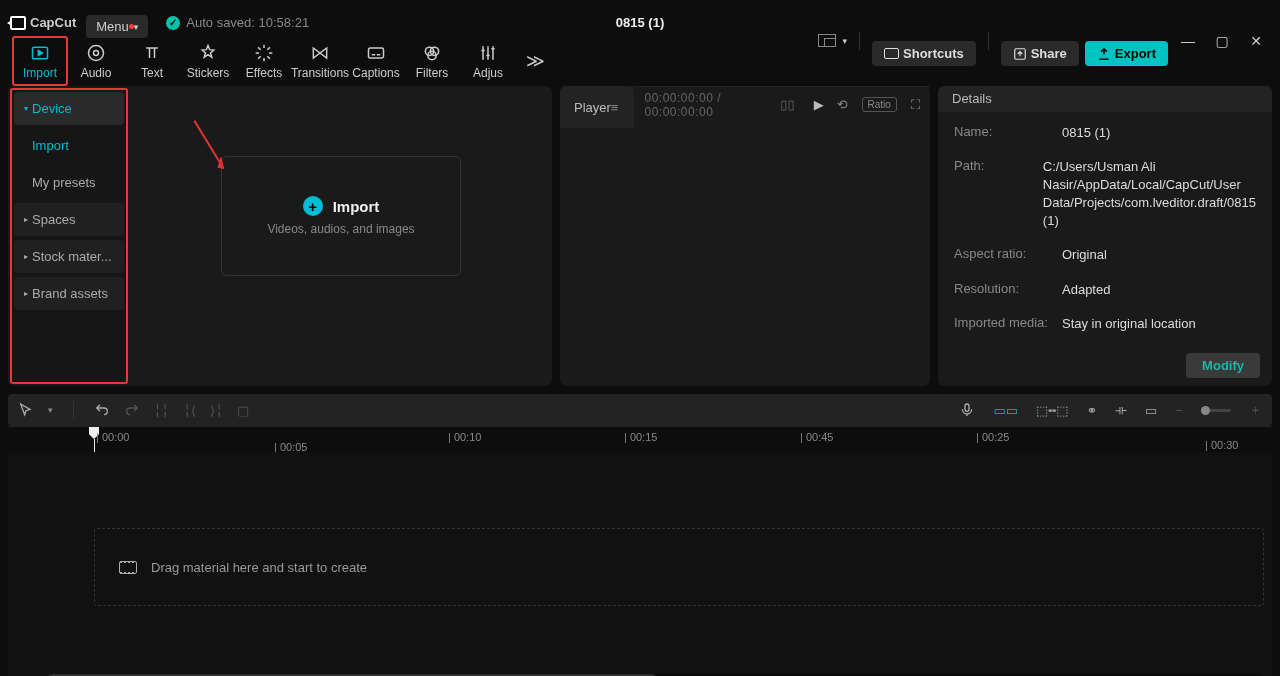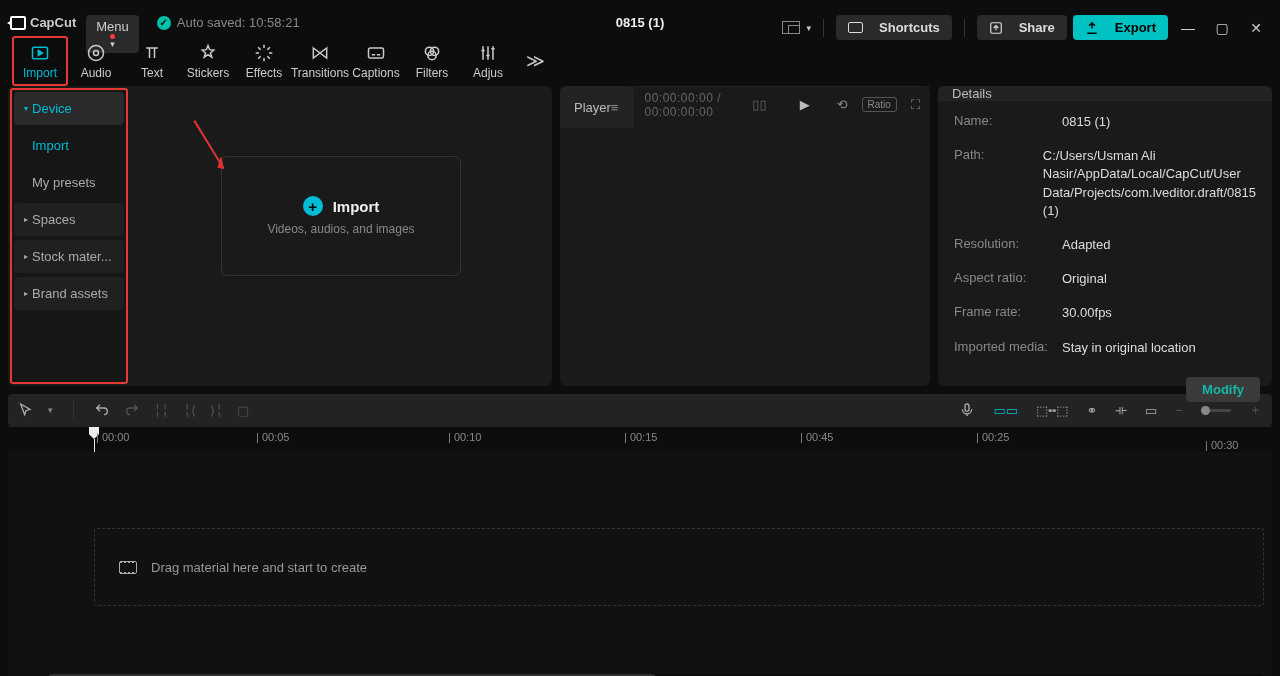--- a/index.html
+++ b/index.html
@@ -3,31 +3,31 @@
 <meta charset="utf-8">
 <style>
 * { margin: 0; padding: 0; box-sizing: border-box; font-family: -apple-system, "Segoe UI", Arial, sans-serif; }
 body { background: #0d0d0d; color: #ccc; width: 1280px; height: 676px; overflow: hidden; font-size: 13px; user-select: none; }
 
 
 .titlebar { height: 36px; display: flex; align-items: flex-start; padding: 15px 10px; background: #0d0d0d; gap: 10px; }
 .logo { display: flex; align-items: center; font-weight: 700; gap: 4px; }
 .logo-icon { width: 16px; height: 14px; border: 2px solid #fff; border-radius: 2px; position: relative; }
 .logo-icon::before { content:""; position:absolute; left:-5px; top:2px; width:0;height:0; border-top:3px solid transparent; border-bottom:3px solid transparent; border-right:5px solid #fff;}
-.menu-btn { background:#2a2a2a; border-radius:4px; padding:4px 10px; display:flex; align-items:center; cursor:pointer;flex-direction:column; }
+.menu-btn { background:#2a2a2a; border-radius:4px; padding:4px 10px; display:flex; align-items:center; cursor:pointer; }
 .menu-dot { width:5px; height:5px; background:#ff3b3b; border-radius:50%; }
 .chev { font-size:9px; }
 .autosave { display:flex; align-items:center; gap:6px; color:#888; margin-left:8px;}
 .check { width:14px; height:14px; border-radius:50%; background:#00c2a8; display:flex; align-items:center; justify-content:center; color:#000; font-size:10px; font-weight:bold;}
 .proj-title { position:absolute; left:50%; transform:translateX(-50%); font-weight:600; color:#eee; }
 .title-right { margin-left:auto; display:flex; align-items:center; gap:6px; }
 .ratio-ico { border:1px solid #888; width:18px; height:13px; position:relative;}
 .ratio-ico::after{content:"";position:absolute;right:-1px;bottom:-1px;width:10px;height:7px;border:1px solid #888;background:#0d0d0d;}
 .sep { width:1px; height:18px; background:#333; margin:0 6px;}
-.pill { background:#2a2a2a; border-radius:4px; padding:5px 12px; display:flex; align-items:center; gap:16px; cursor:pointer; font-weight:600; color:#ddd;}
+.pill { background:#2a2a2a; border-radius:4px; padding:5px 12px; display:flex; align-items:center; gap:4px; cursor:pointer; font-weight:600; color:#ddd;margin-top:26px;}
 .pill.export { background:#00c2c2; color:#000; }
 .win-ctl { width:28px; text-align:center; color:#ccc; cursor:pointer; font-size:14px; }
 
 
 .maintabs { height: 50px; background:#0d0d0d; display:flex; align-items:center; padding-left:12px; gap:0; }
 .mtab { width:56px; height:50px; display:flex; flex-direction:column; align-items:center; justify-content:center; gap:3px; cursor:pointer; color:#ccc; font-size:12px;}
 .mtab.active { color:#00bcd4; border:2px solid #e53935; border-radius:3px; }
 .mtab svg { width:20px; height:20px; }
 .mtab-more { color:#ccc; padding:0 10px; cursor:pointer; font-size:18px;}
 
@@ -47,21 +47,21 @@
 .import-row { display:flex; align-items:center; gap:10px;}
 .import-title { font-weight:600; color:#eee; font-size:15px;}
 .import-sub { color:#888; font-size:12px;}
 .arrow-ann { position:absolute; left:-46px; top:-28px; transform:rotate(32deg); }
 .arrow-ann svg { stroke:#d33; fill:#d33; }
 
 .player-panel { flex:1; min-width:0; display:flex; flex-direction:row; }
 .panel-head { height:42px; display:flex; align-items:center; padding:0 14px; background:#232323; border-radius:6px 6px 0 0; color:#bbb; font-size:13px;}
 .panel-head .menu3 { margin-left:auto; color:#888; letter-spacing:2px;}
 .player-body { flex:1; }
-.player-ctrl { height:36px; border-top:1px solid #222; display:flex; align-items:center; padding:0 10px; gap:27px; color:#666;}
+.player-ctrl { height:36px; border-top:1px solid #222; display:flex; align-items:center; padding:0 10px; gap:13px; color:#666;}
 .tc { font-size:12px; letter-spacing:0.5px;}
 .play-ico { margin-left:6px; color:#bbb; cursor:pointer;}
 .pc-right { margin-left:auto; display:flex; gap:14px; align-items:center; color:#888;}
 .ratio-badge { border:1px solid #555; border-radius:3px; padding:1px 5px; font-size:10px;}
 
 .details-panel { width:334px; display:flex; flex-direction:column; }
 .det-body { flex:1; padding:12px 16px; display:flex; flex-direction:column; gap:16px; font-size:13px;}
 .drow { display:flex; }
 .dlab { width:108px; color:#888; }
 .dval { flex:1; color:#ddd; line-height:1.4;}
@@ -268,30 +268,26 @@
     <div class="det-body">
       <div class="drow">
           <span class="dlab">Name:</span>
           <span class="dval">0815 (1)</span>
         </div>
       <div class="drow">
           <span class="dlab">Path:</span>
           <span class="dval">C:/Users/Usman Ali Nasir/AppData/Local/CapCut/User Data/Projects/com.lveditor.draft/0815 (1)</span>
         </div>
       <div class="drow">
+          <span class="dlab">Aspect ratio:</span>
+          <span class="dval">Original</span>
+        </div>
+      <div class="drow">
           <span class="dlab">Resolution:</span>
           <span class="dval">Adapted</span>
-        </div>
-      <div class="drow">
-          <span class="dlab">Aspect ratio:</span>
-          <span class="dval">Original</span>
-        </div>
-      <div class="drow">
-          <span class="dlab">Frame rate:</span>
-          <span class="dval">30.00fps</span>
         </div>
       <div class="drow">
           <span class="dlab">Imported media:</span>
           <span class="dval">Stay in original location</span>
         </div>
     </div>
     <div class="det-foot">
       <div class="modify-btn">Modify</div>
     </div>
   </div>
@@ -340,21 +336,21 @@
     <span class="tl-tool dis">＋</span>
   </div>
 </div>
 
 <div class="tl-ruler">
   <div class="playhead">
       <div class="knob"></div>
       <div class="line"></div>
     </div>
 <span class="ruler-tick" style="left: 88px;">| 00:00</span>
-    <span class="ruler-tick" style="left: 248px;">| 00:05</span>
+    <span class="ruler-tick" style="left: 266px; margin-top: 10px;">| 00:05</span>
     <span class="ruler-tick" style="left: 440px;">| 00:10</span>
     <span class="ruler-tick" style="left: 616px;">| 00:15</span>
     <span class="ruler-tick" style="left: 792px;">| 00:45</span>
     <span class="ruler-tick" style="left: 968px;">| 00:25</span>
     <span class="ruler-tick" style="left: 1197px; margin-top: 8px;">| 00:30</span>
   </div>
 
 <div class="tl-area">
   <div class="tl-dropzone">
     <span class="clip-ico"></span>

